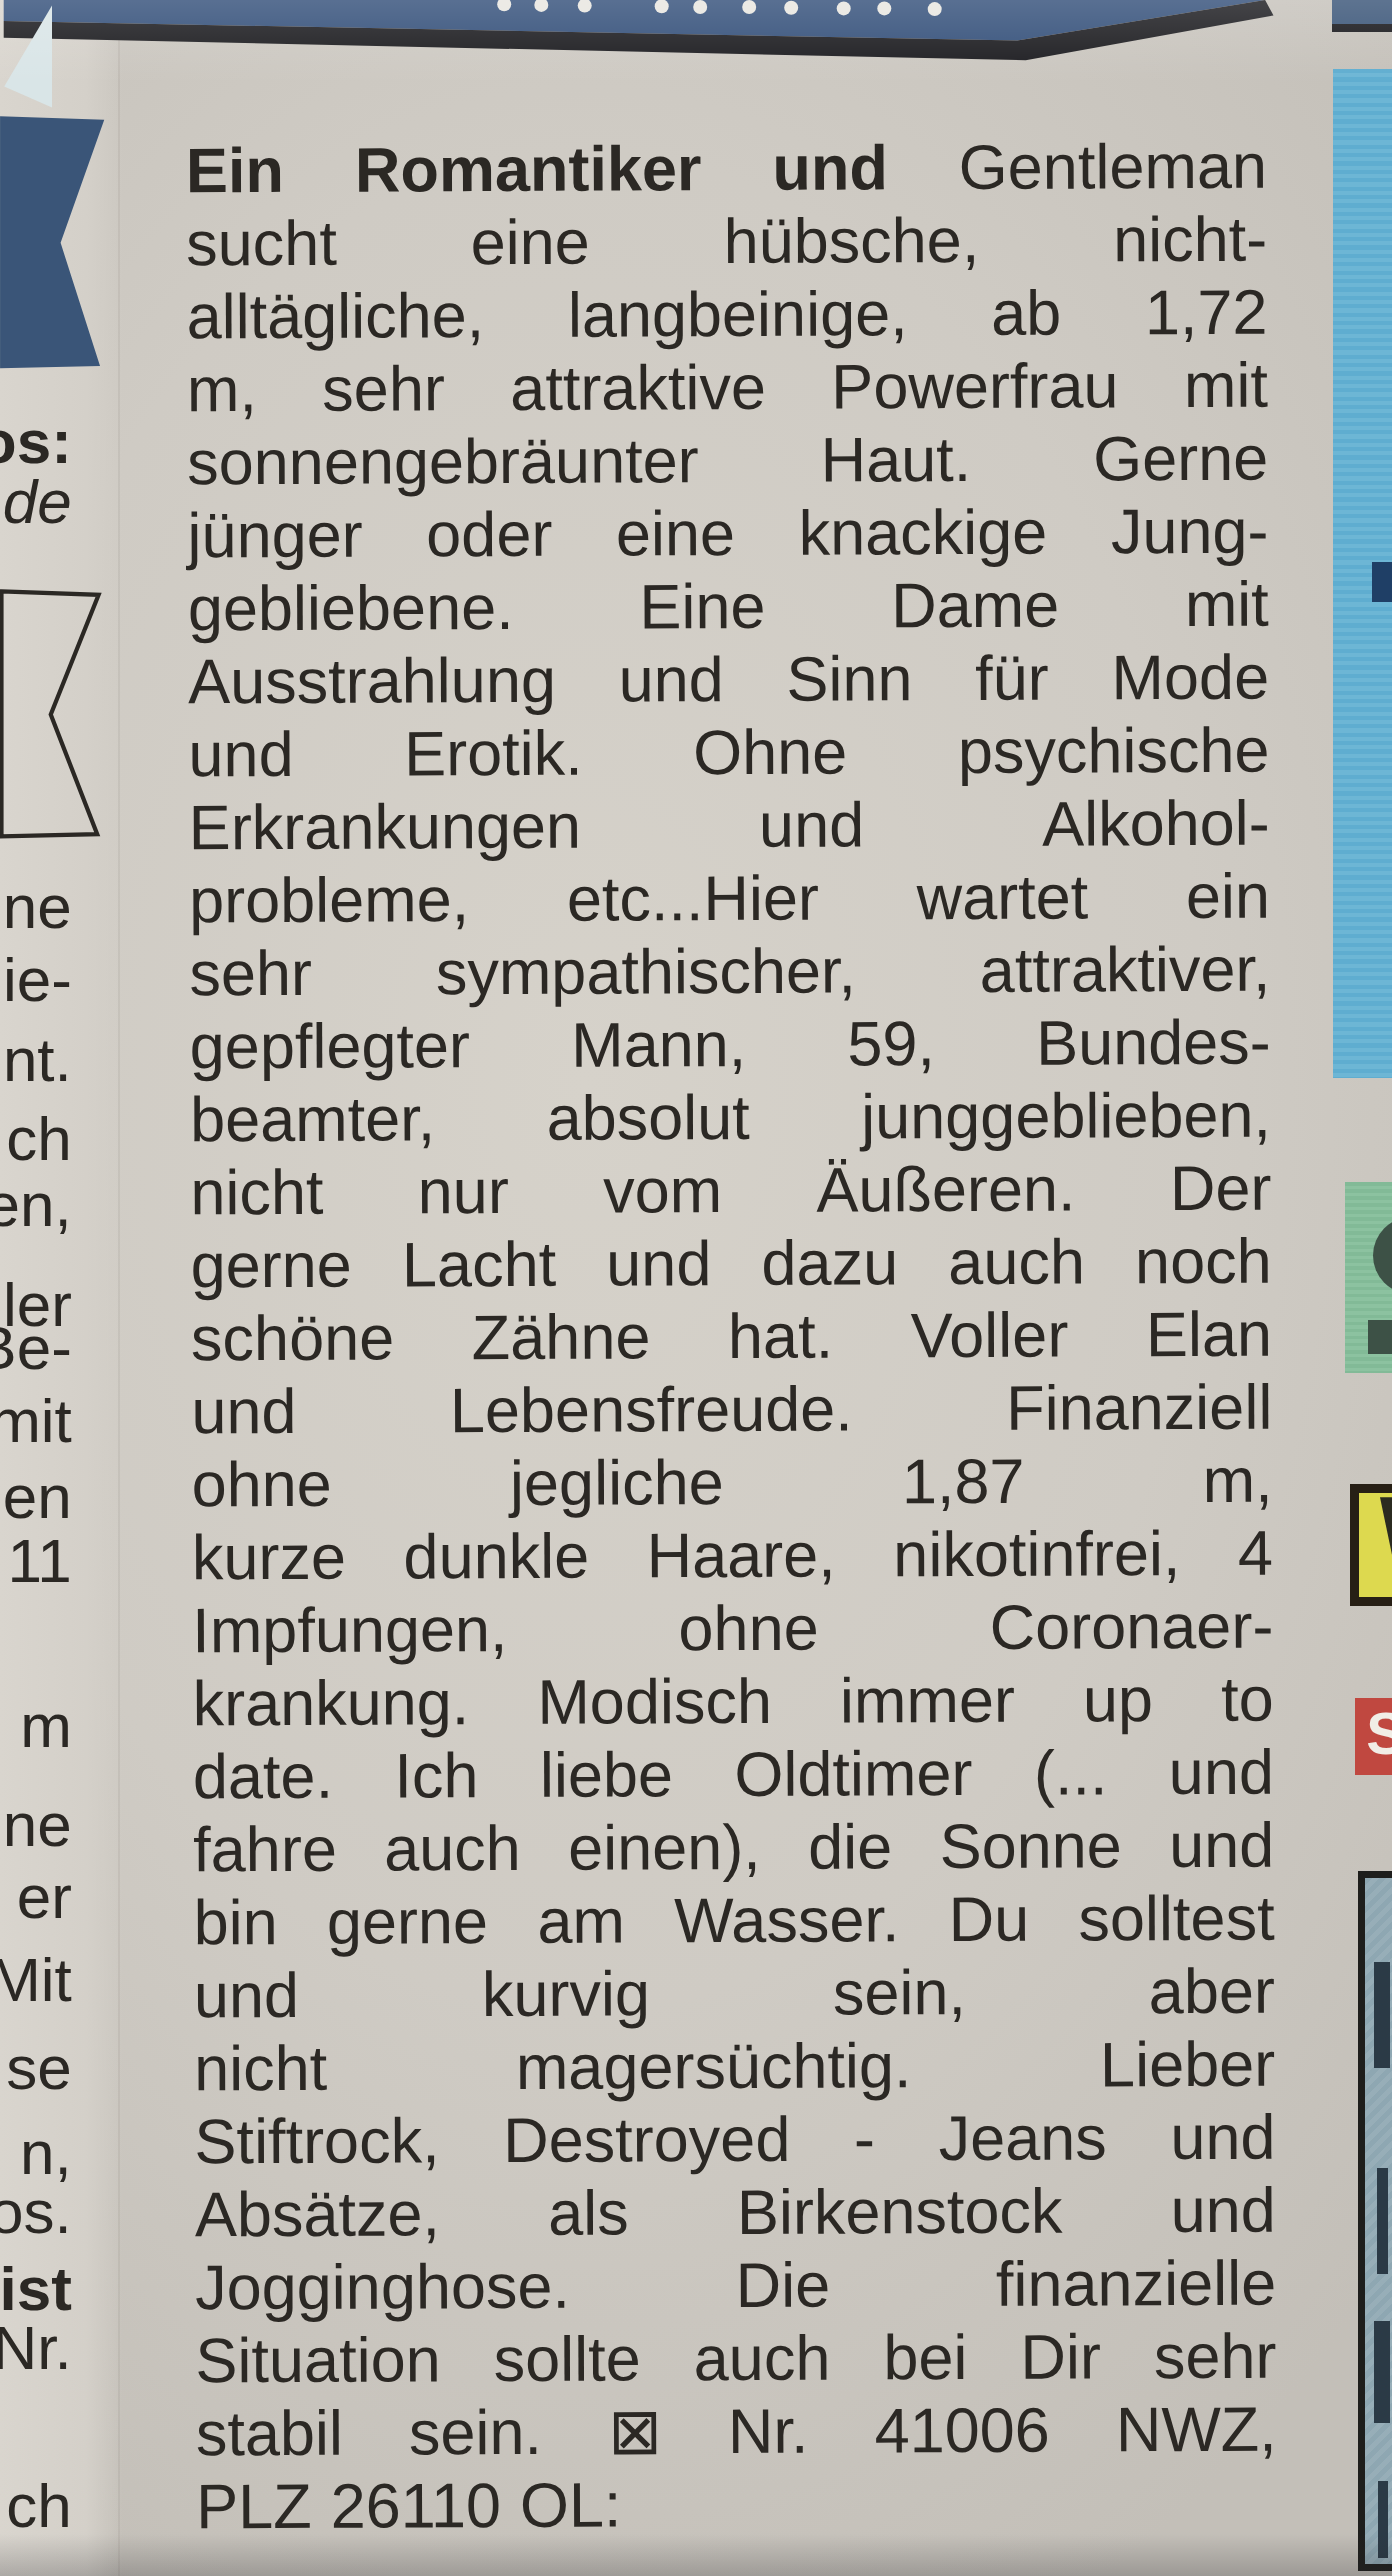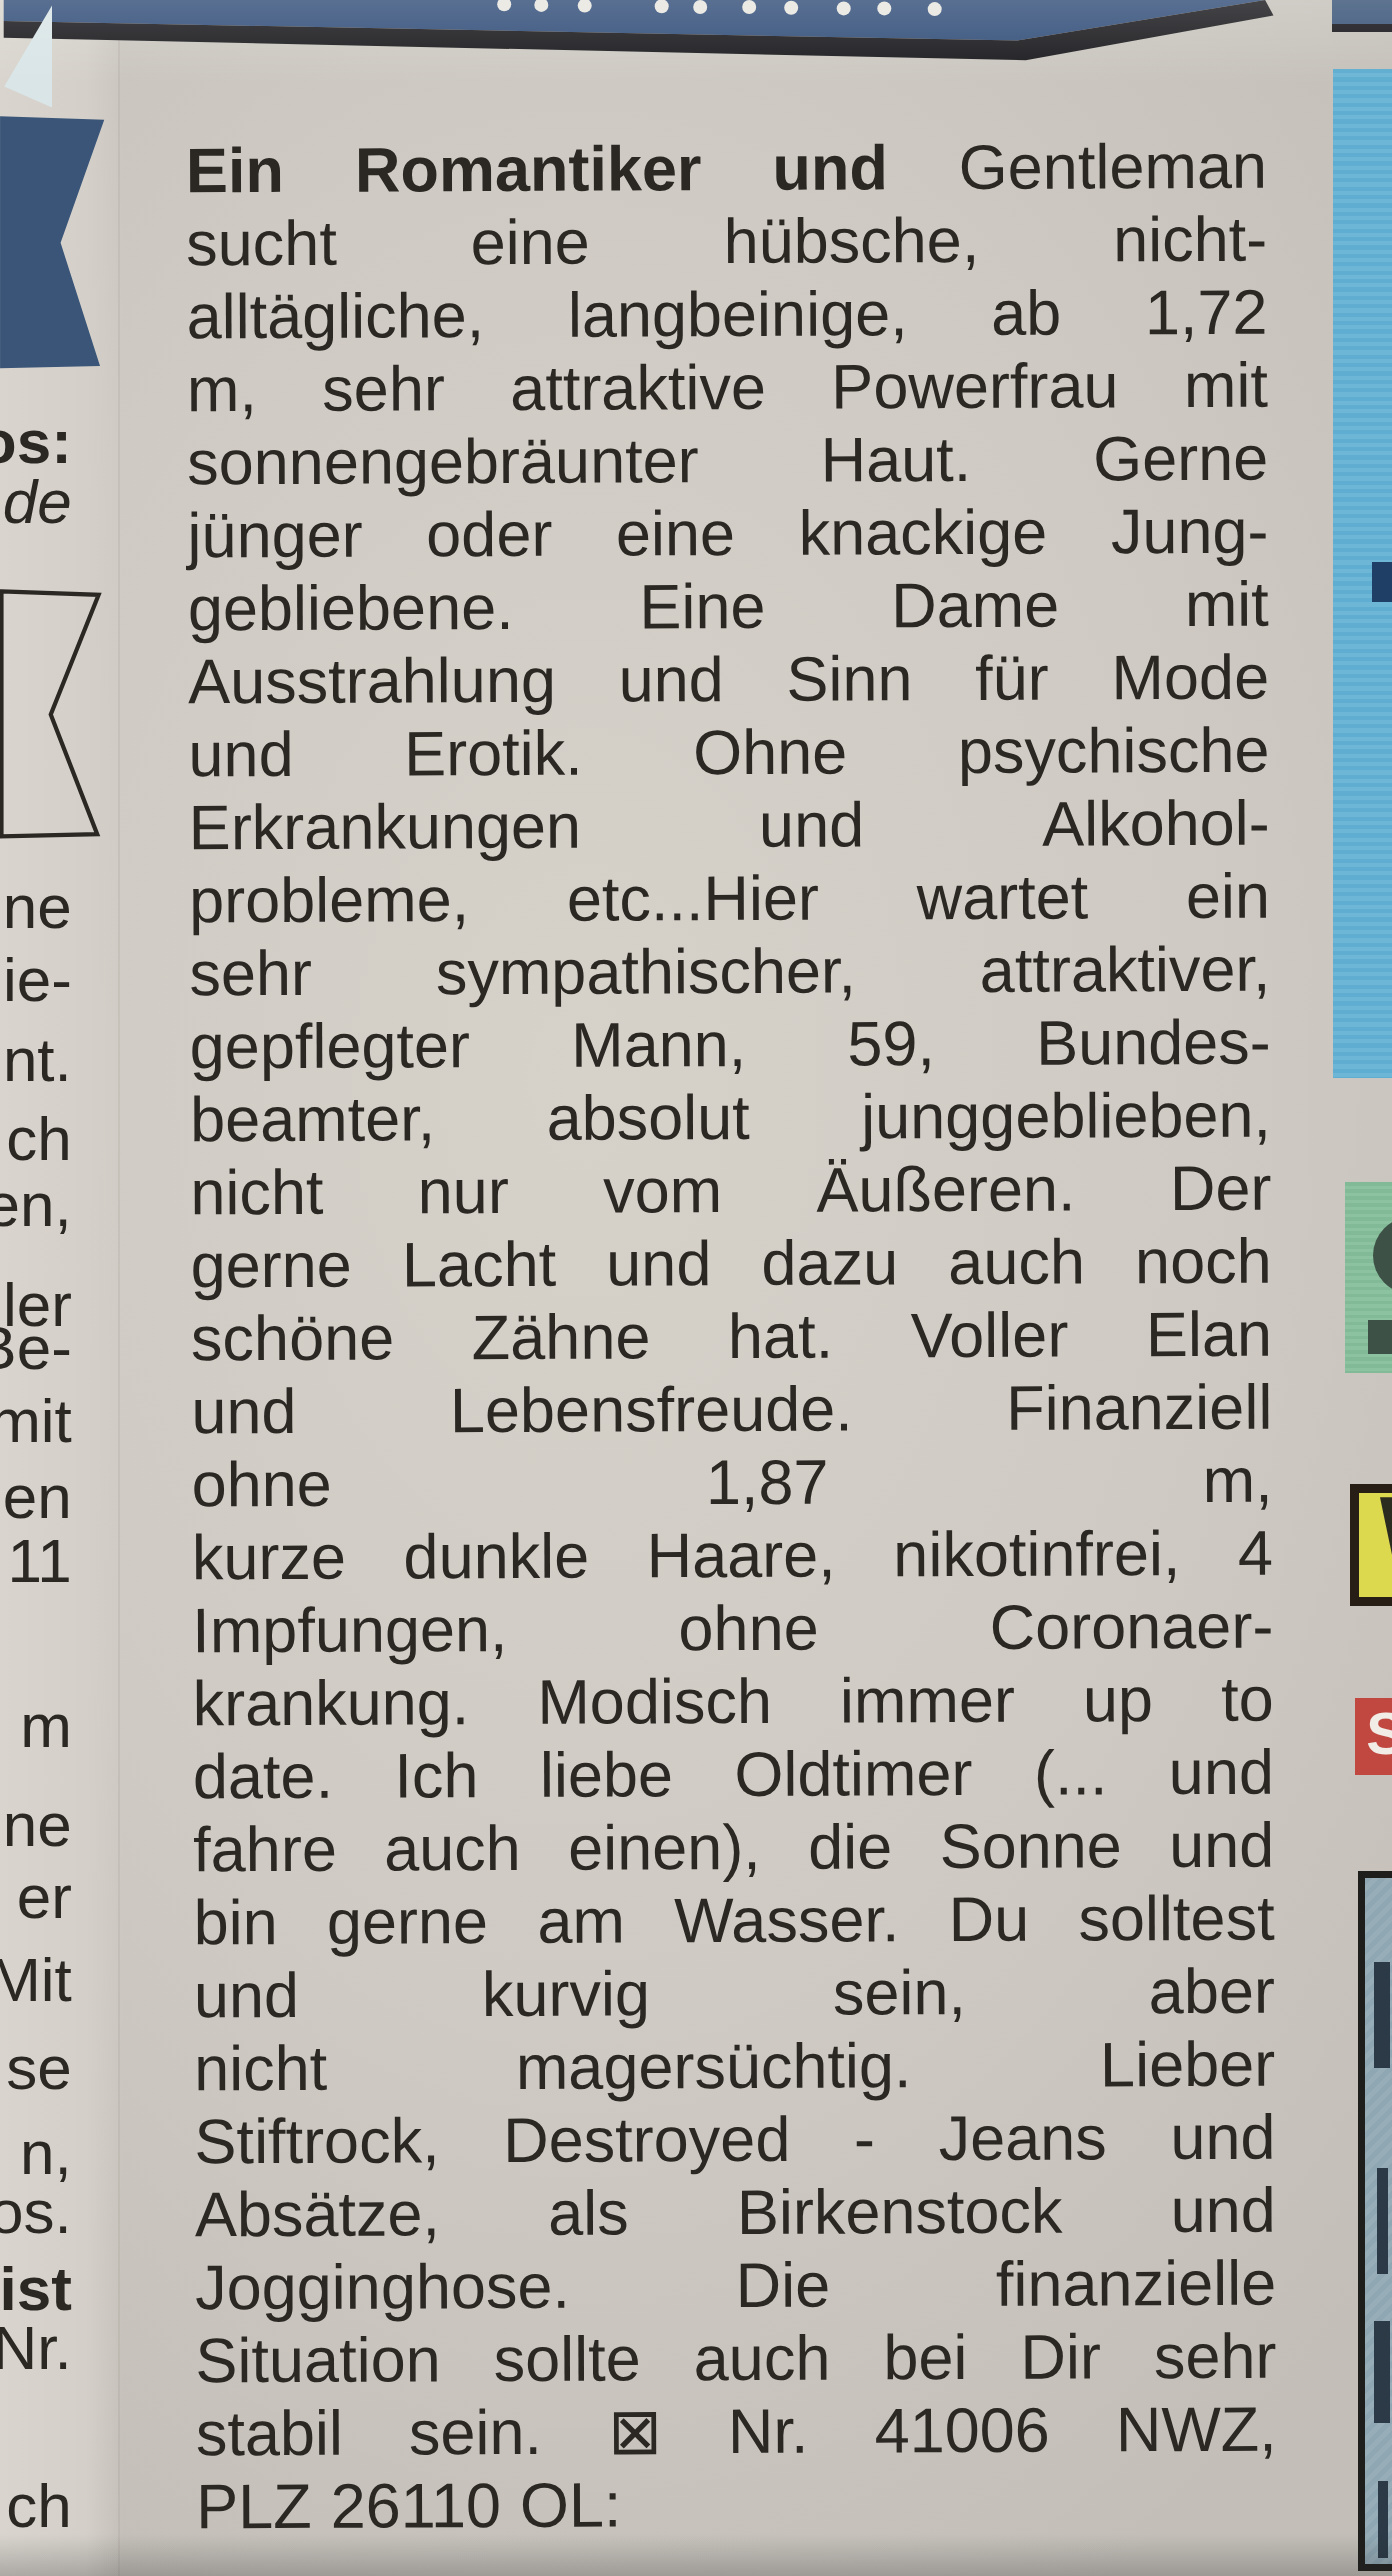--- a/index.html
+++ b/index.html
@@ -149,21 +149,21 @@
       <div class="ad-line"><span>und</span><span>Erotik.</span><span>Ohne</span><span>psychische</span></div>
       <div class="ad-line"><span>Erkrankungen</span><span>und</span><span>Alkohol-</span></div>
       <div class="ad-line"><span>probleme,</span><span>etc...Hier</span><span>wartet</span><span>ein</span></div>
       <div class="ad-line"><span>sehr</span><span>sympathischer,</span><span>attraktiver,</span></div>
       <div class="ad-line"><span>gepflegter</span><span>Mann,</span><span>59,</span><span>Bundes-</span></div>
       <div class="ad-line"><span>beamter,</span><span>absolut</span><span>junggeblieben,</span></div>
       <div class="ad-line"><span>nicht</span><span>nur</span><span>vom</span><span>Äußeren.</span><span>Der</span></div>
       <div class="ad-line"><span>gerne</span><span>Lacht</span><span>und</span><span>dazu</span><span>auch</span><span>noch</span></div>
       <div class="ad-line"><span>schöne</span><span>Zähne</span><span>hat.</span><span>Voller</span><span>Elan</span></div>
       <div class="ad-line"><span>und</span><span>Lebensfreude.</span><span>Finanziell</span></div>
-      <div class="ad-line"><span>ohne</span><span>1,87</span><span>m,</span></div>
+      <div class="ad-line"><span>ohne</span><span>jegliche</span><span>1,87</span><span>m,</span></div>
       <div class="ad-line"><span>kurze</span><span>dunkle</span><span>Haare,</span><span>nikotinfrei,</span><span>4</span></div>
       <div class="ad-line"><span>Impfungen,</span><span>ohne</span><span>Coronaer-</span></div>
       <div class="ad-line"><span>krankung.</span><span>Modisch</span><span>immer</span><span>up</span><span>to</span></div>
       <div class="ad-line"><span>date.</span><span>Ich</span><span>liebe</span><span>Oldtimer</span><span>(...</span><span>und</span></div>
       <div class="ad-line"><span>fahre</span><span>auch</span><span>einen),</span><span>die</span><span>Sonne</span><span>und</span></div>
       <div class="ad-line"><span>bin</span><span>gerne</span><span>am</span><span>Wasser.</span><span>Du</span><span>solltest</span></div>
       <div class="ad-line"><span>und</span><span>kurvig</span><span>sein,</span><span>aber</span></div>
       <div class="ad-line"><span>nicht</span><span>magersüchtig.</span><span>Lieber</span></div>
       <div class="ad-line"><span>Stiftrock,</span><span>Destroyed</span><span>-</span><span>Jeans</span><span>und</span></div>
       <div class="ad-line"><span>Absätze,</span><span>als</span><span>Birkenstock</span><span>und</span></div>

